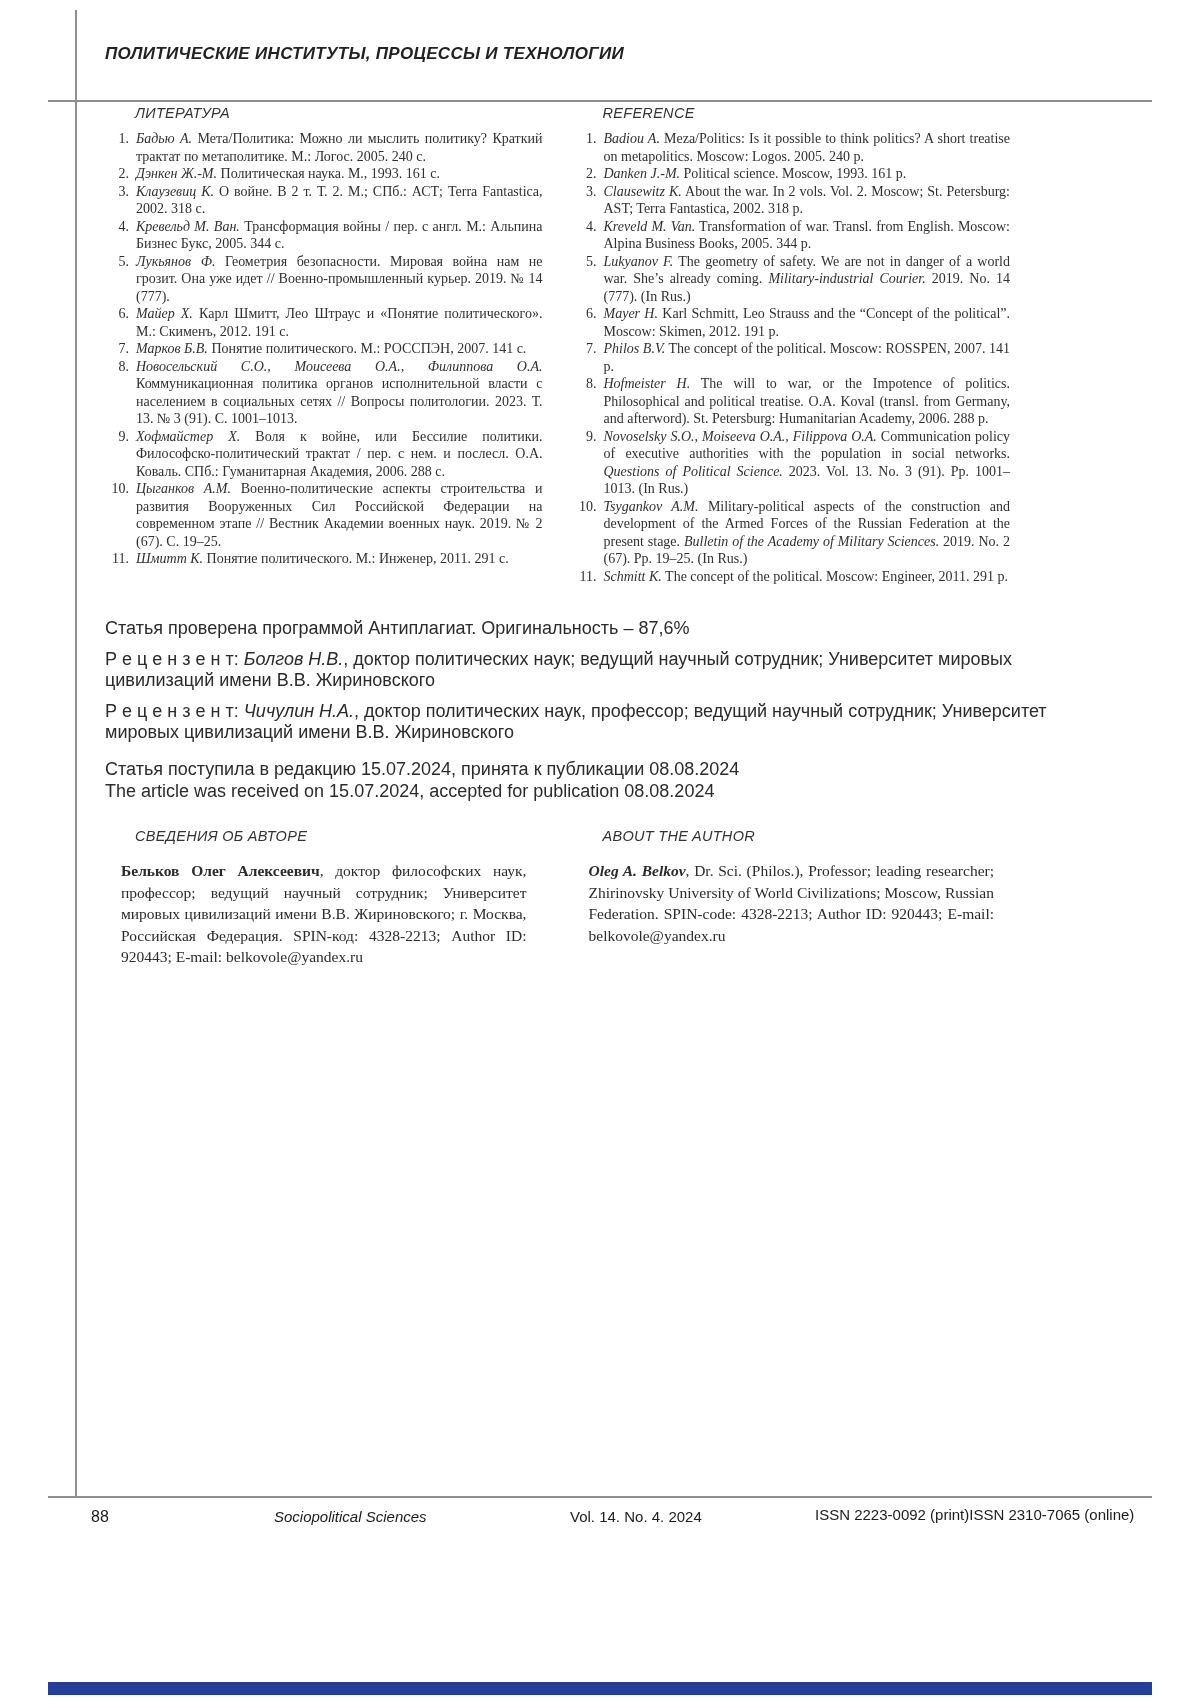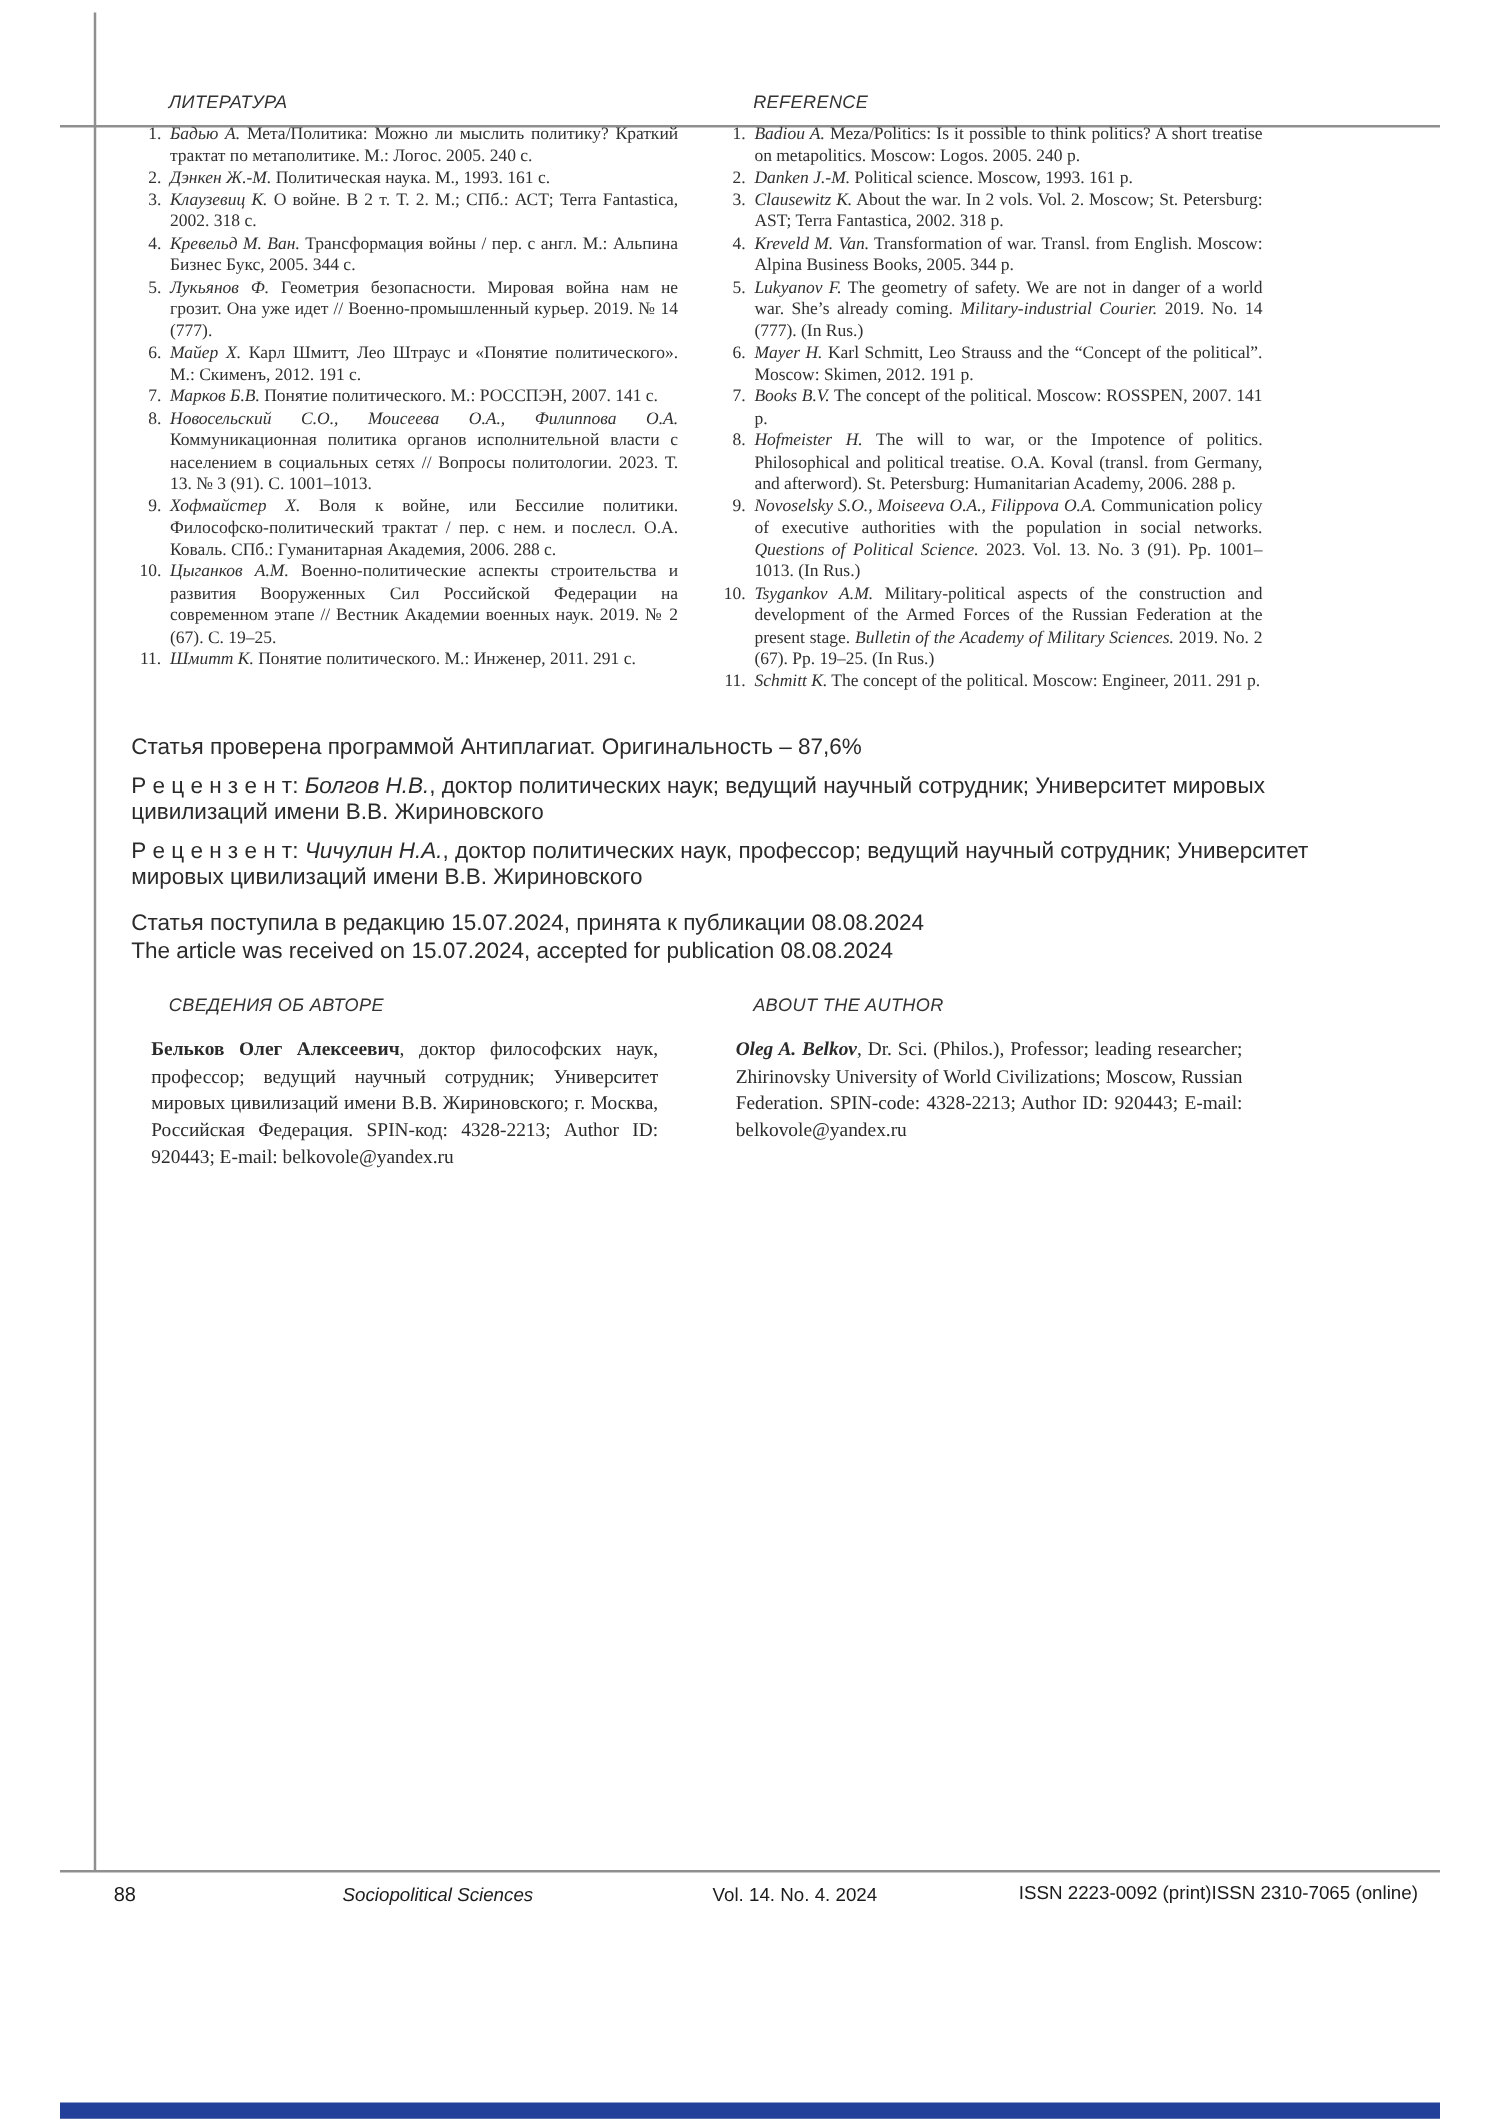--- a/index.html
+++ b/index.html
@@ -105,20 +105,21 @@
 <body>
 
 <div class="page">
   <div class="rule-v"></div>
   <div class="rule-h rule-header"></div>
   <div class="rule-h rule-footer"></div>
 
   <div class="content">
 
     <div class="running-head">
+      <div>ПОЛИТИЧЕСКИЕ ИНСТИТУТЫ, ПРОЦЕССЫ И ТЕХНОЛОГИИ</div>
     </div>
 
     <div class="cols">
       <section class="col">
         <h3 class="sec-heading">ЛИТЕРАТУРА</h3>
         <div class="ref-list">
             <div class="ref-item">
               <span class="ref-num">1.</span>
               <span class="ref-body"><span class="it">Бадью А.</span><span> Мета/Политика: Можно ли мыслить политику? Краткий трактат по метаполитике. М.: Логос. 2005. 240 с.</span></span>
             </div>
@@ -186,21 +187,21 @@
             <div class="ref-item">
               <span class="ref-num">5.</span>
               <span class="ref-body"><span class="it">Lukyanov F.</span><span> The geometry of safety. We are not in danger of a world war. She’s already coming. </span><span class="it">Military-industrial Courier.</span><span> 2019. No. 14 (777). (In Rus.)</span></span>
             </div>
             <div class="ref-item">
               <span class="ref-num">6.</span>
               <span class="ref-body"><span class="it">Mayer H.</span><span> Karl Schmitt, Leo Strauss and the “Concept of the political”. Moscow: Skimen, 2012. 191 p.</span></span>
             </div>
             <div class="ref-item">
               <span class="ref-num">7.</span>
-              <span class="ref-body"><span class="it">Books B.V.</span><span> The concept of the political. Moscow: ROSSPEN, 2007. 141 p.</span></span>
+              <span class="ref-body"><span class="it">Philos B.V.</span><span> The concept of the political. Moscow: ROSSPEN, 2007. 141 p.</span></span>
             </div>
             <div class="ref-item">
               <span class="ref-num">8.</span>
               <span class="ref-body"><span class="it">Hofmeister H.</span><span> The will to war, or the Impotence of politics. Philosophical and political treatise. O.A. Koval (transl. from Germany, and afterword). St. Petersburg: Humanitarian Academy, 2006. 288 p.</span></span>
             </div>
             <div class="ref-item">
               <span class="ref-num">9.</span>
               <span class="ref-body"><span class="it">Novoselsky S.O., Moiseeva O.A., Filippova O.A.</span><span> Communication policy of executive authorities with the population in social networks. </span><span class="it">Questions of Political Science.</span><span> 2023. Vol. 13. No. 3 (91). Pp. 1001–1013. (In Rus.)</span></span>
             </div>
             <div class="ref-item">

